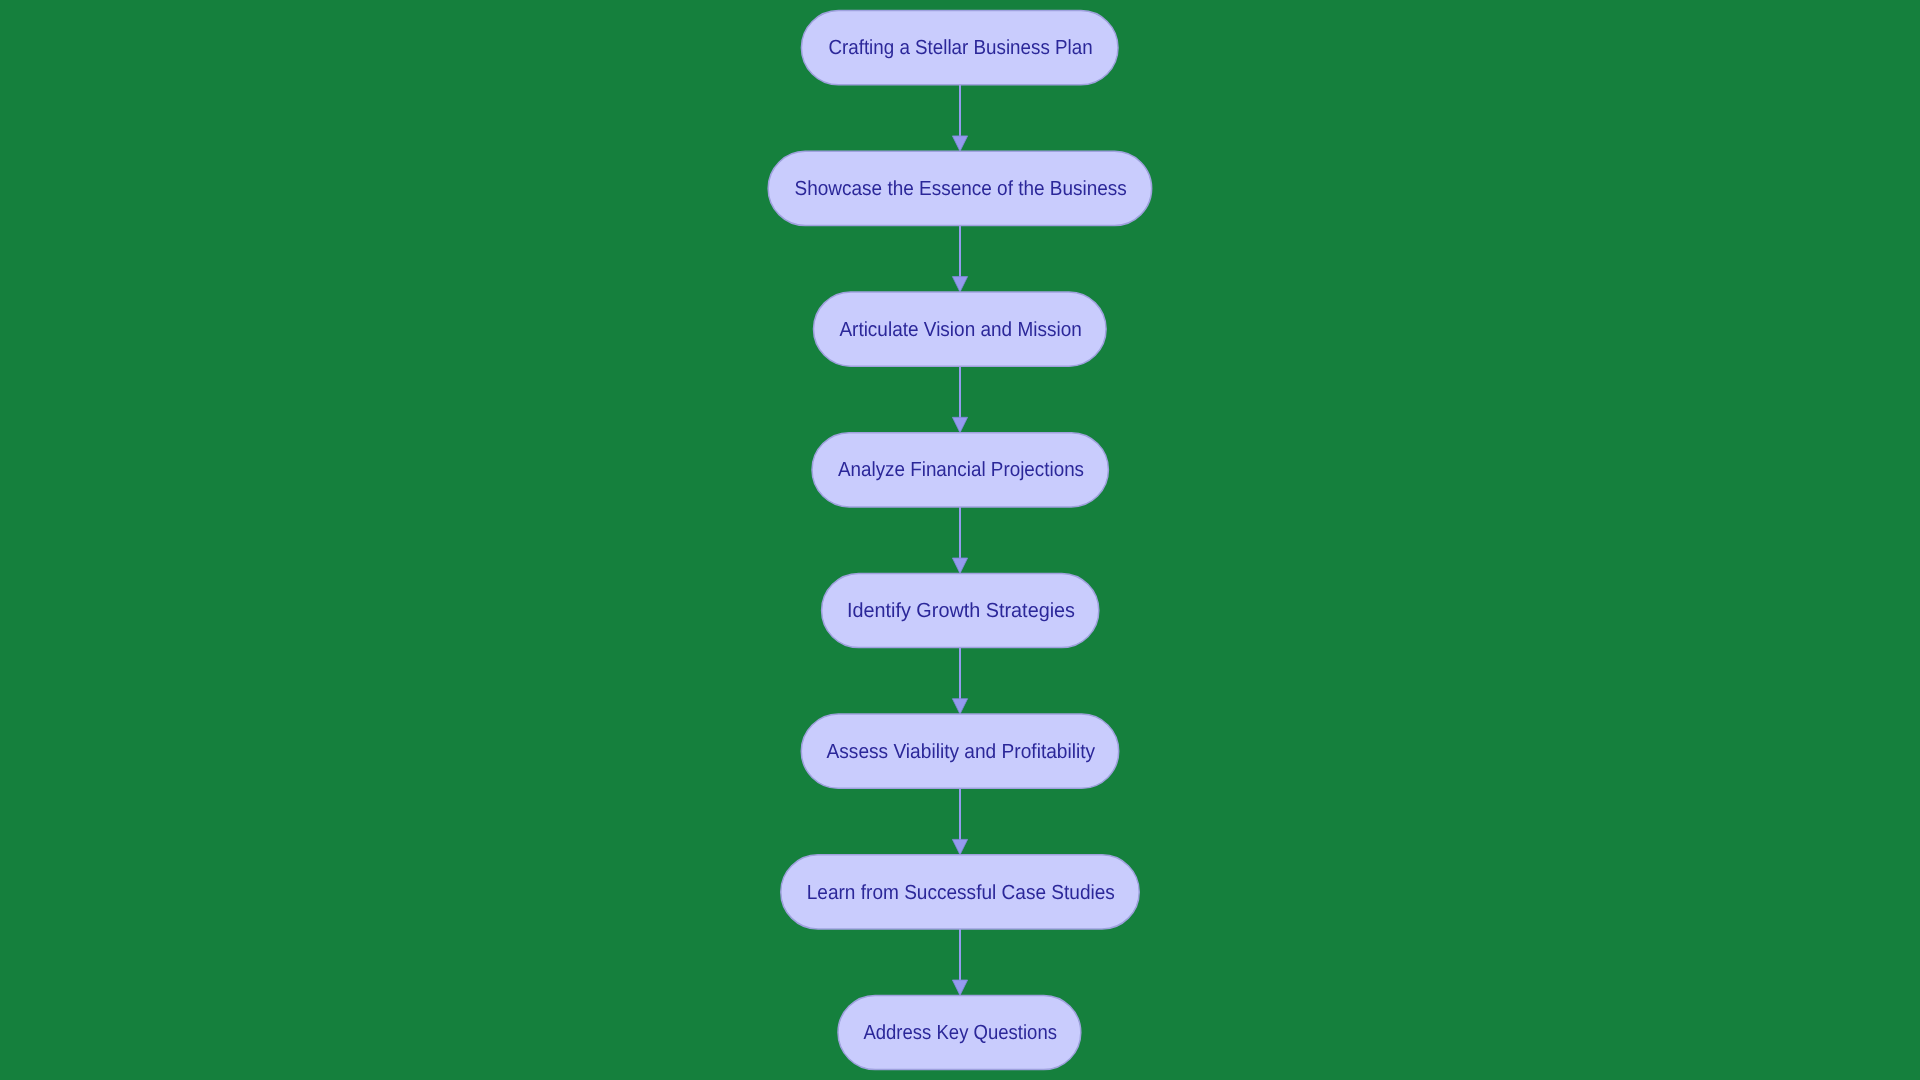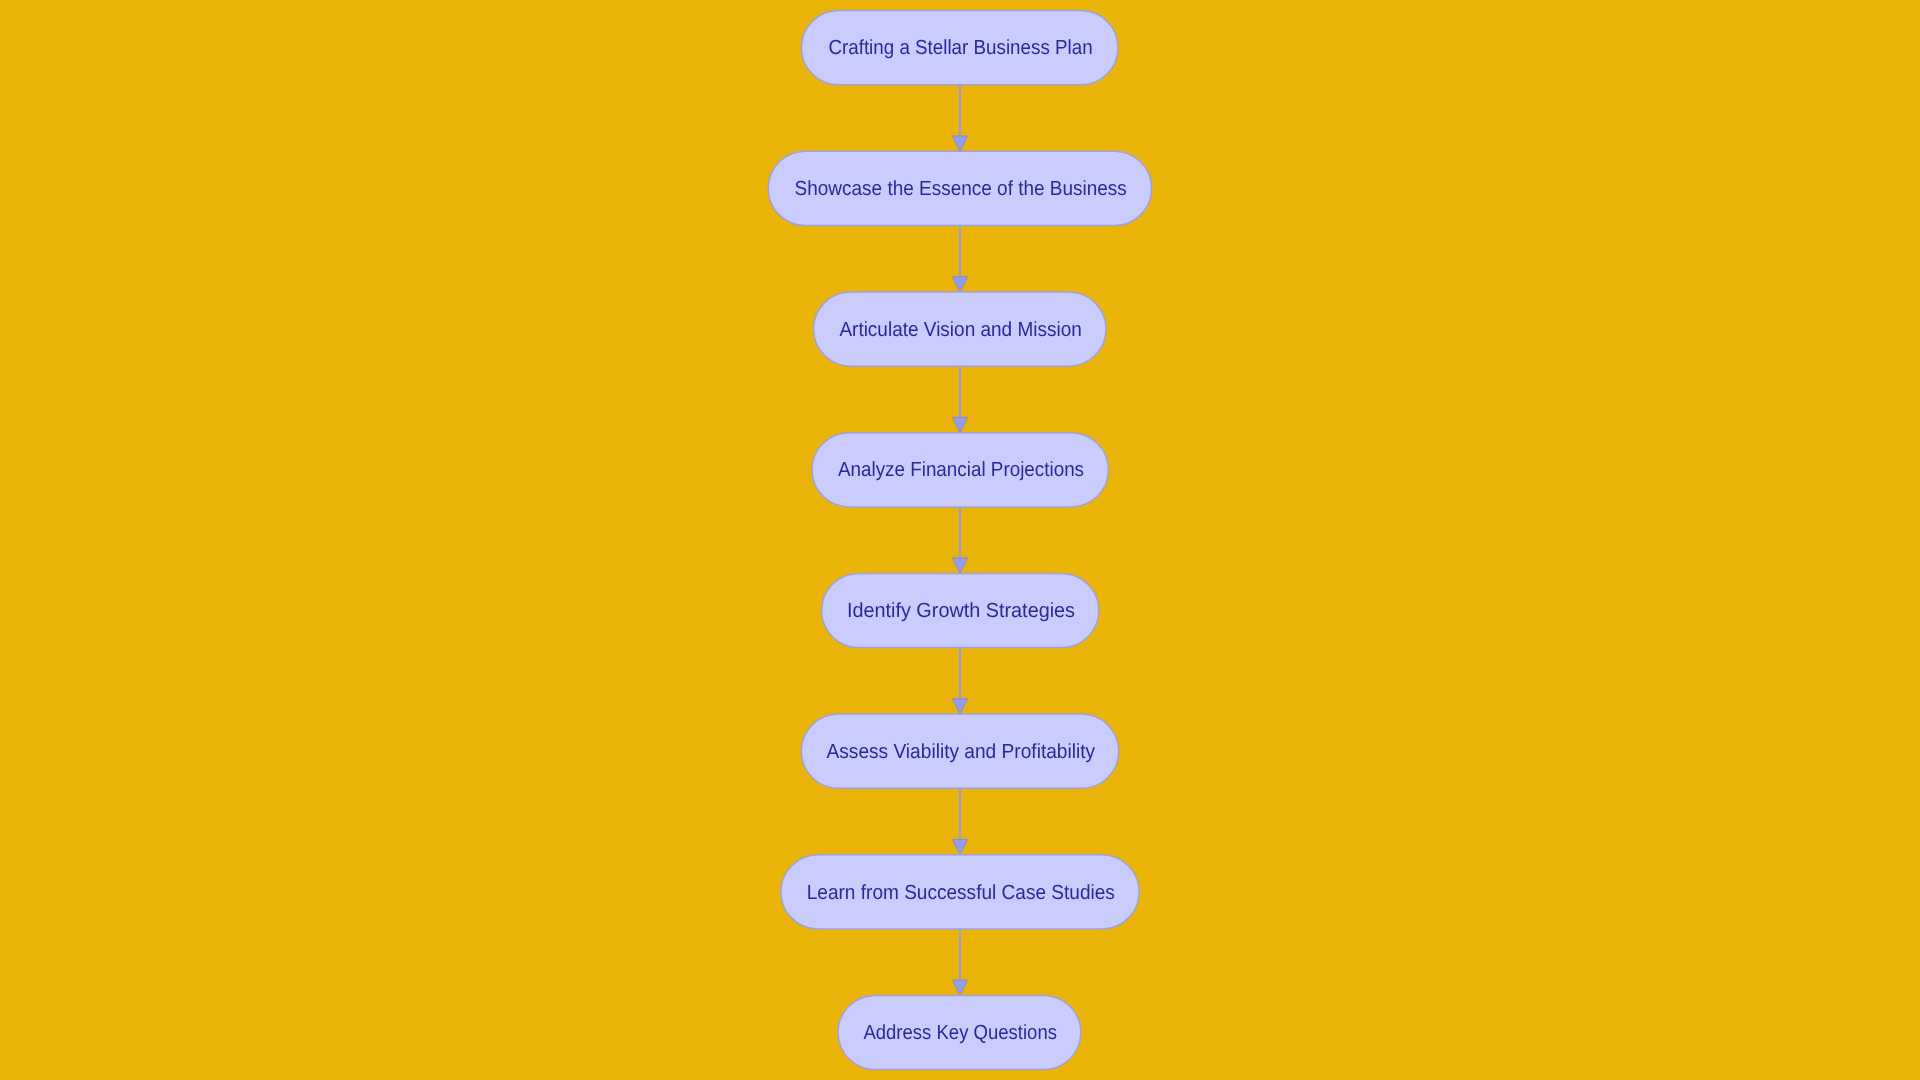--- a/index.html
+++ b/index.html
@@ -3,21 +3,21 @@
 <meta charset="utf-8">
 <title>Crafting a Stellar Business Plan - Flowchart</title>
 <style>
   html, body { margin:0; padding:0; }
   body {
     width:1920px; height:1080px;
     background:#ffffff;
     font-family:"Liberation Sans", sans-serif;
     overflow:hidden;
   }
-  #stage { position:relative; width:1920px; height:1080px; background:#eab308;text-decoration:underline; }
+  #stage { position:relative; width:1920px; height:1080px; background:#15803d;text-decoration:underline; }
   svg.flow {
     position:absolute; left:0; top:0; width:1920px; height:1080px; display:block;
     will-change:transform; transform:translateZ(0);
   }
   .node-label {
     font-family:"Liberation Sans", sans-serif;
     font-weight:400;
     -webkit-font-smoothing:antialiased;
     text-rendering:geometricPrecision;
   }

